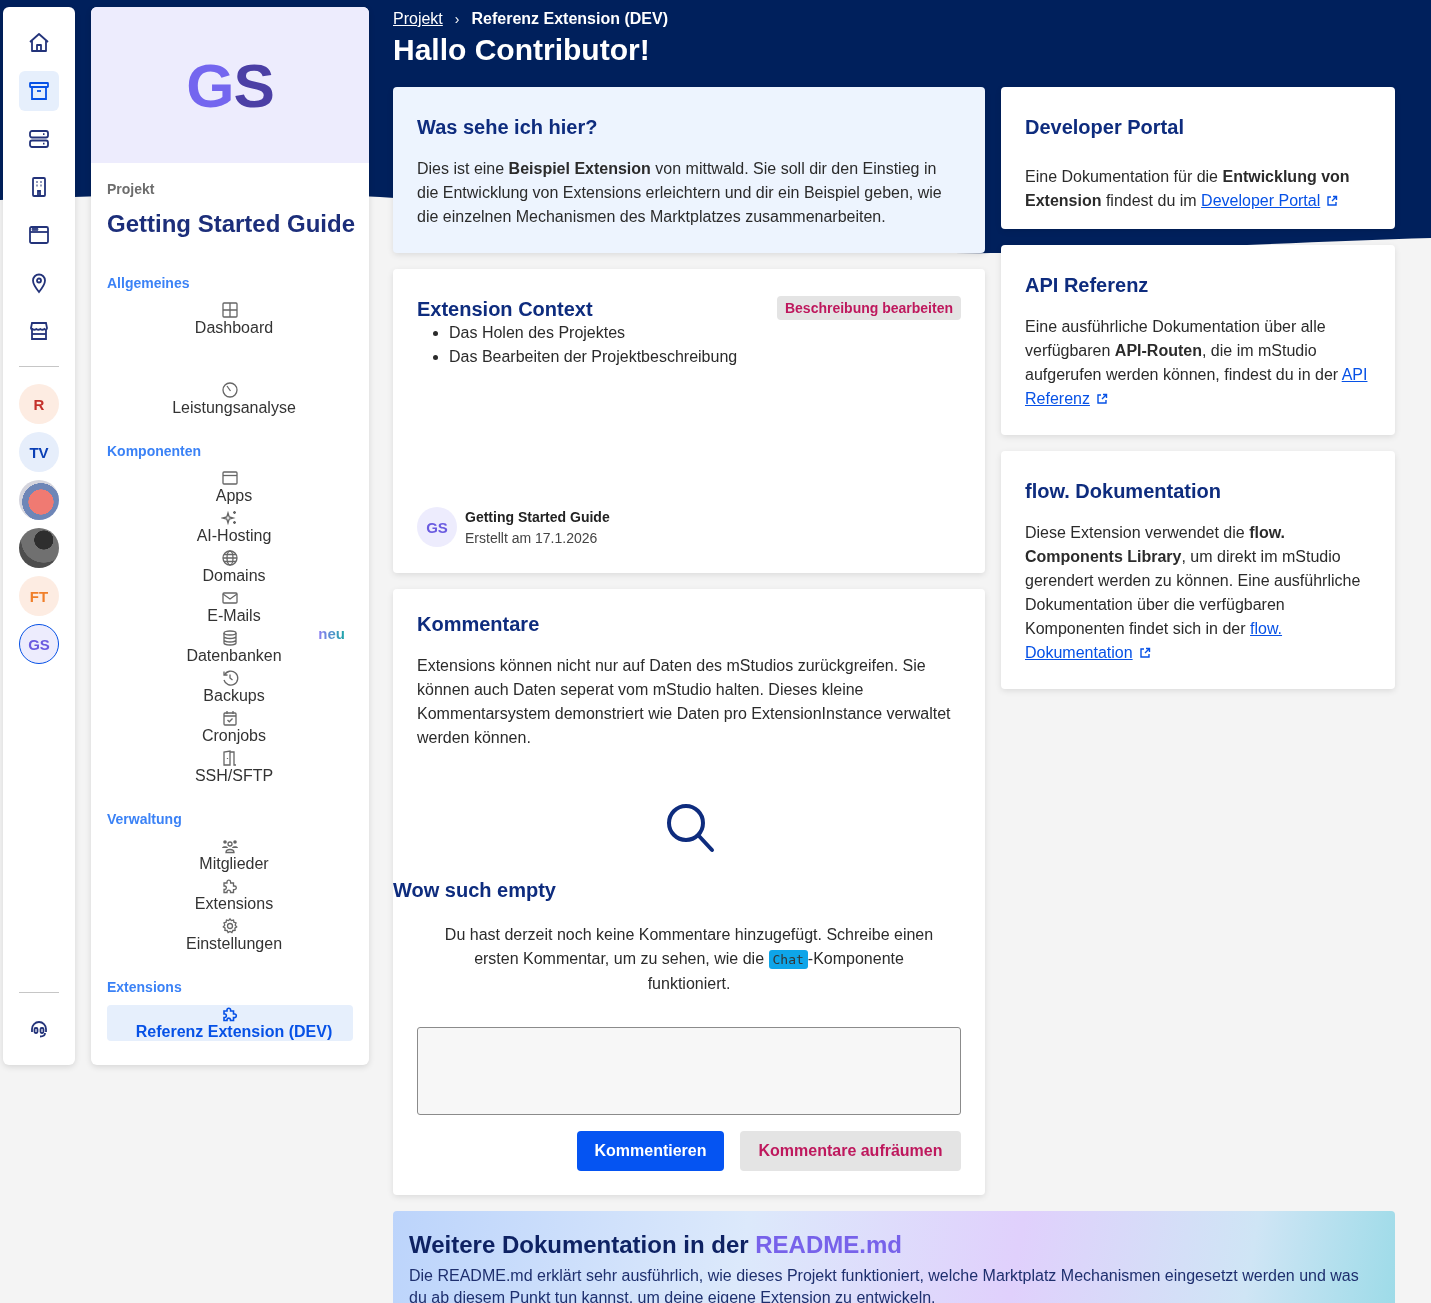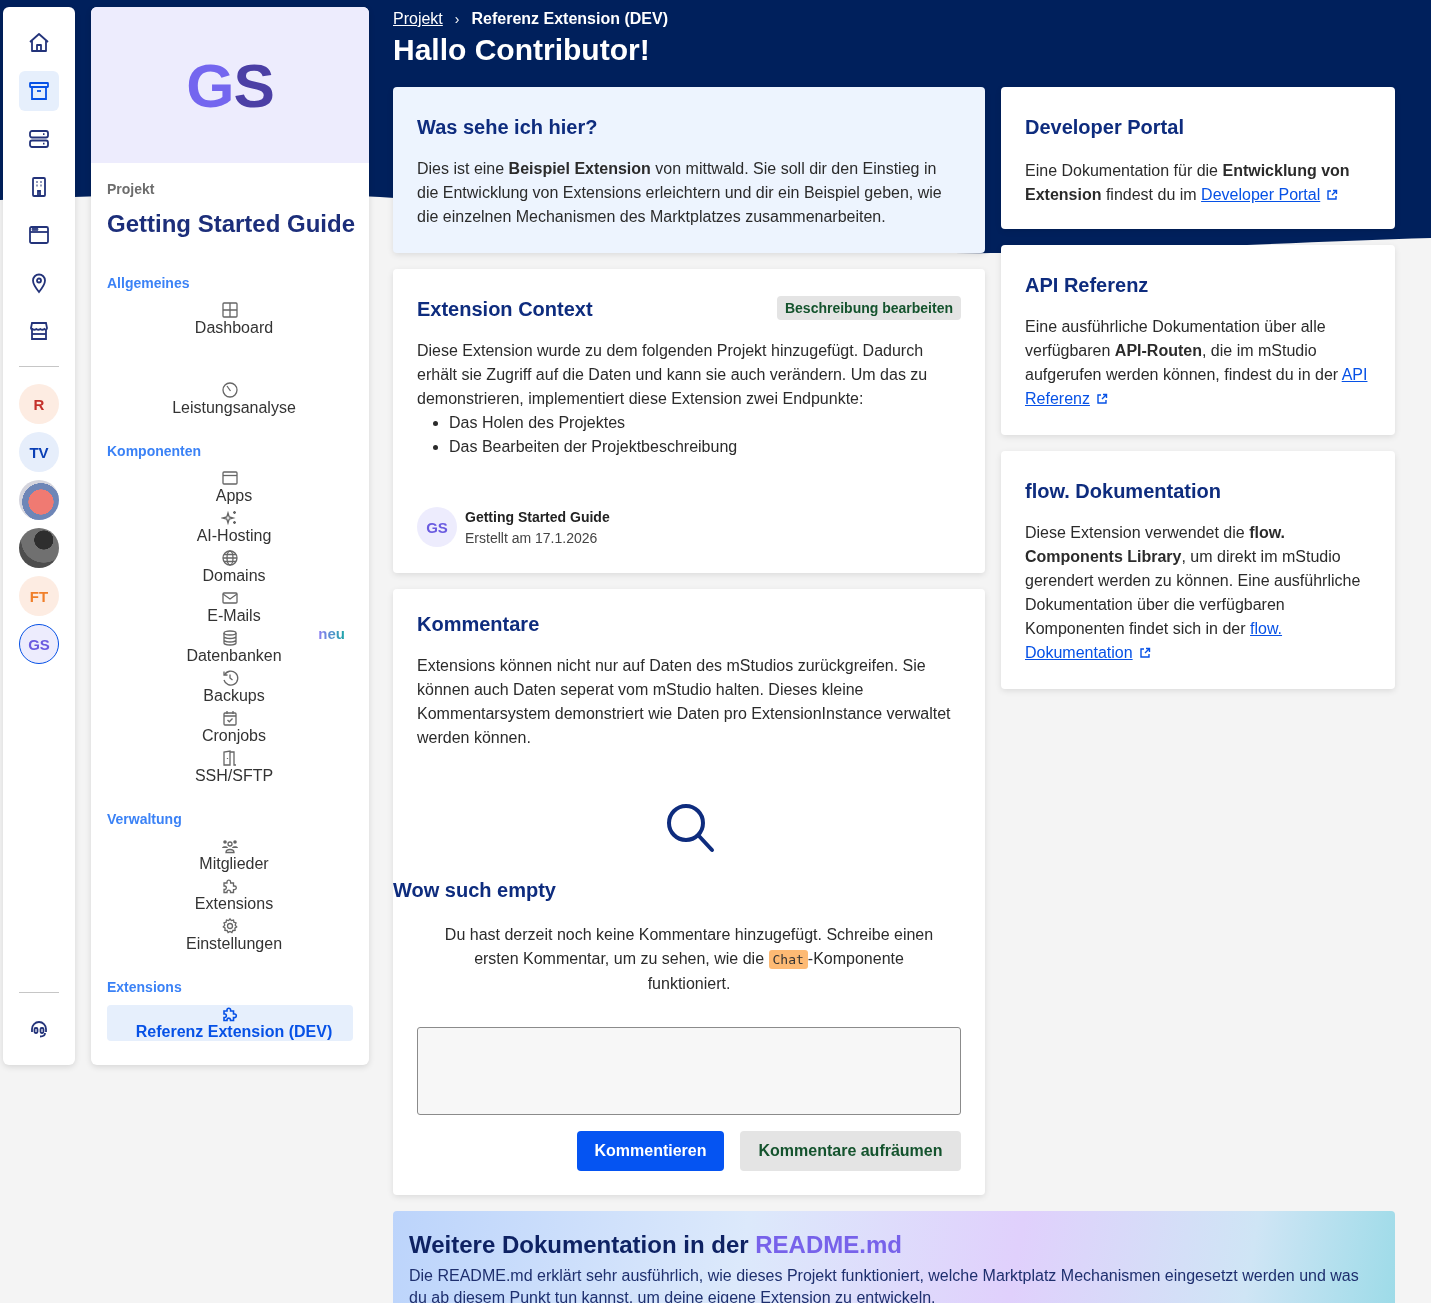--- a/index.html
+++ b/index.html
@@ -82,34 +82,34 @@
 
   .c-intro { left: 393px; top: 87px; width: 592px; height: 166px; background: #edf4fe; }
   .c-context { left: 393px; top: 269px; width: 592px; height: 304px; }
   .c-comments { left: 393px; top: 589px; width: 592px; height: 606px; }
   .c-dev { left: 1001px; top: 87px; width: 394px; height: 142px; }
   .c-api { left: 1001px; top: 245px; width: 394px; height: 190px; }
   .c-flow { left: 1001px; top: 451px; width: 394px; height: 238px; }
 
   .btn-secondary {
     position: absolute; background: #e4e4e4; border-radius: 4px; border: none;
-    font-weight: bold; color: #14532d; cursor: pointer; font-family: inherit;
+    font-weight: bold; color: #be185d; cursor: pointer; font-family: inherit;
   }
   .btn-primary {
     position: absolute; background: #0554f2; color: #fff; border-radius: 4px; border: none;
     font-weight: bold; cursor: pointer; font-family: inherit;
   }
   .owner-avatar {
     position: absolute; left: 24px; top: 238px; width: 40px; height: 40px; border-radius: 50%;
     background: #edecfd; color: #6a5be0; font-weight: bold; font-size: 15px;
     display: flex; align-items: center; justify-content: center;
   }
   code.inline {
     font-family: "DejaVu Sans Mono", monospace; font-size: 13px;
-    background: #fdba74; padding: 2px 4px; border-radius: 3px; color: #333; text-align: center;
+    background: #0ea5e9; padding: 2px 4px; border-radius: 3px; color: #333; text-align: center;
   }
   textarea.cmt {
     position: absolute; left: 24px; top: 438px; width: 544px; height: 88px;
     border: 1px solid #8b8b8b; border-radius: 3px; background: #f7f7f7; resize: none;
     font-family: inherit; font-size: 15px; padding: 8px;
   }
 
   .readme {
     position: absolute; left: 393px; top: 1211px; width: 1002px; height: 100px;
     border-radius: 4px; padding: 20px 16px; z-index: 2;
@@ -332,21 +332,20 @@
 <h1 class="hello">Hallo Contributor!</h1>
 
 <section class="card c-intro">
   <h2 style="margin-top:5px">Was sehe ich hier?</h2>
   <p style="margin-top:18px"><span>Dies ist eine </span><b>Beispiel Extension</b><span> von mittwald. Sie soll dir den Einstieg in die Entwicklung von Extensions erleichtern und dir ein Beispiel geben, wie die einzelnen Mechanismen des Marktplatzes zusammenarbeiten.</span></p>
 </section>
 
 <section class="card c-context">
   <h2 style="margin-top:5px">Extension Context</h2>
   <button class="btn-secondary" style="right:24px;top:27px;height:24px;padding:0 8px;font-size:14px">Beschreibung bearbeiten</button>
-  <p style="margin-top:18px">Diese Extension wurde zu dem folgenden Projekt hinzugefügt. Dadurch erhält sie Zugriff auf die Daten und kann sie auch verändern. Um das zu demonstrieren, implementiert diese Extension zwei Endpunkte:</p>
   <ul style="margin-left:32px">
     <li>Das Holen des Projektes</li>
     <li>Das Bearbeiten der Projektbeschreibung</li>
   </ul>
   <div class="owner-avatar">GS</div>
   <div style="position:absolute;left:72px;top:240px;font-size:14px;font-weight:bold;color:#222">Getting Started Guide</div>
   <div style="position:absolute;left:72px;top:261px;font-size:14px;color:#444">Erstellt am 17.1.2026</div>
 </section>
 
 <section class="card c-comments">
@@ -358,21 +357,21 @@
     </svg>
   <div style="position:absolute;left:0;right:0;top:290px;text-align:left;font-size:20px;font-weight:bold;color:#0e2c7e">Wow such empty</div>
   <p style="position:absolute;left:40px;right:40px;top:334px;text-align:center"><span>Du hast derzeit noch keine Kommentare hinzugefügt. Schreibe einen ersten Kommentar, um zu sehen, wie die </span><code class="inline">Chat</code><span>-Komponente funktioniert.</span></p>
   <textarea class="cmt" style=""></textarea>
   <button class="btn-primary" style="left:184px;top:542px;width:147px;height:40px;font-size:16px">Kommentieren</button>
   <button class="btn-secondary" style="left:347px;top:542px;width:221px;height:40px;font-size:16px">Kommentare aufräumen</button>
 </section>
 
 <section class="card c-dev">
   <h2 style="margin-top:5px">Developer Portal</h2>
-  <p style="margin-top:20px"><span>Eine Dokumentation für die </span><b>Entwicklung von Extension</b><span> findest du im </span><a href="#">Developer Portal</a><svg class="ext-icon" viewBox="0 0 12 12" fill="none" stroke="#0651e6" stroke-width="1.4">
+  <p style="margin-top:26px"><span>Eine Dokumentation für die </span><b>Entwicklung von Extension</b><span> findest du im </span><a href="#">Developer Portal</a><svg class="ext-icon" viewBox="0 0 12 12" fill="none" stroke="#0651e6" stroke-width="1.4">
         <path d="M5 2 H2 V10 H10 V7"></path>
         <path d="M7 1.5 H10.5 V5 M10.5 1.5 L6 6"></path>
       </svg></p>
 </section>
 
 <section class="card c-api">
   <h2 style="margin-top:5px">API Referenz</h2>
   <p style="margin-top:18px"><span>Eine ausführliche Dokumentation über alle verfügbaren </span><b>API-Routen</b><span>, die im mStudio aufgerufen werden können, findest du in der </span><a href="#">API Referenz</a><svg class="ext-icon" viewBox="0 0 12 12" fill="none" stroke="#0651e6" stroke-width="1.4">
         <path d="M5 2 H2 V10 H10 V7"></path>
         <path d="M7 1.5 H10.5 V5 M10.5 1.5 L6 6"></path>

